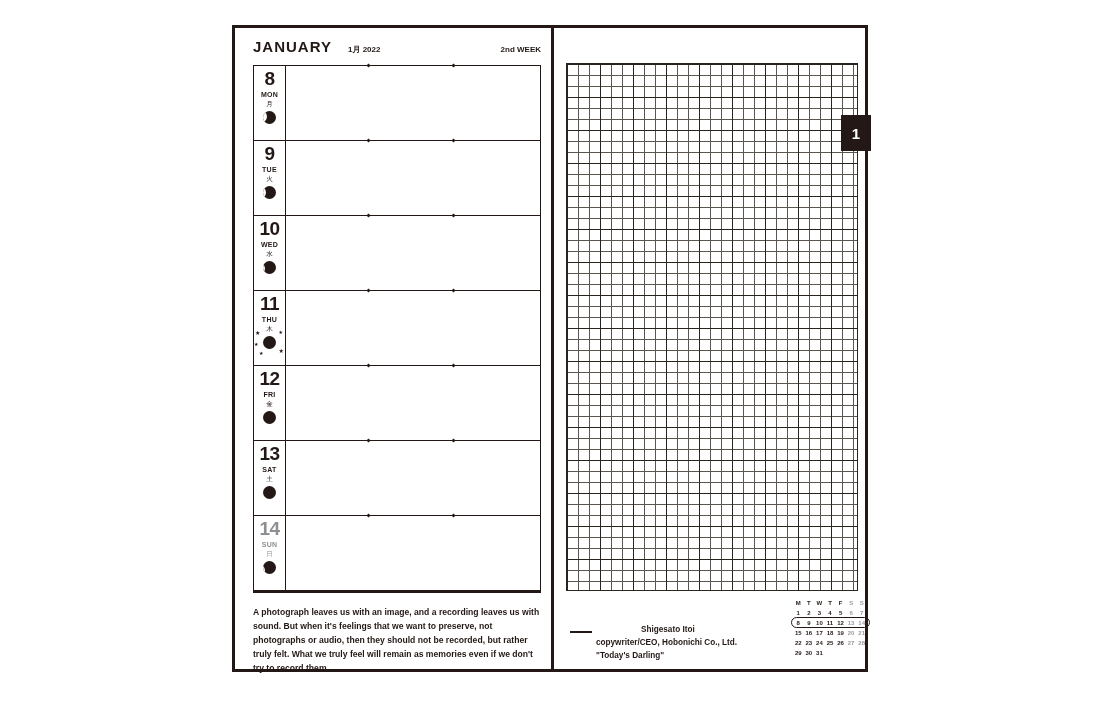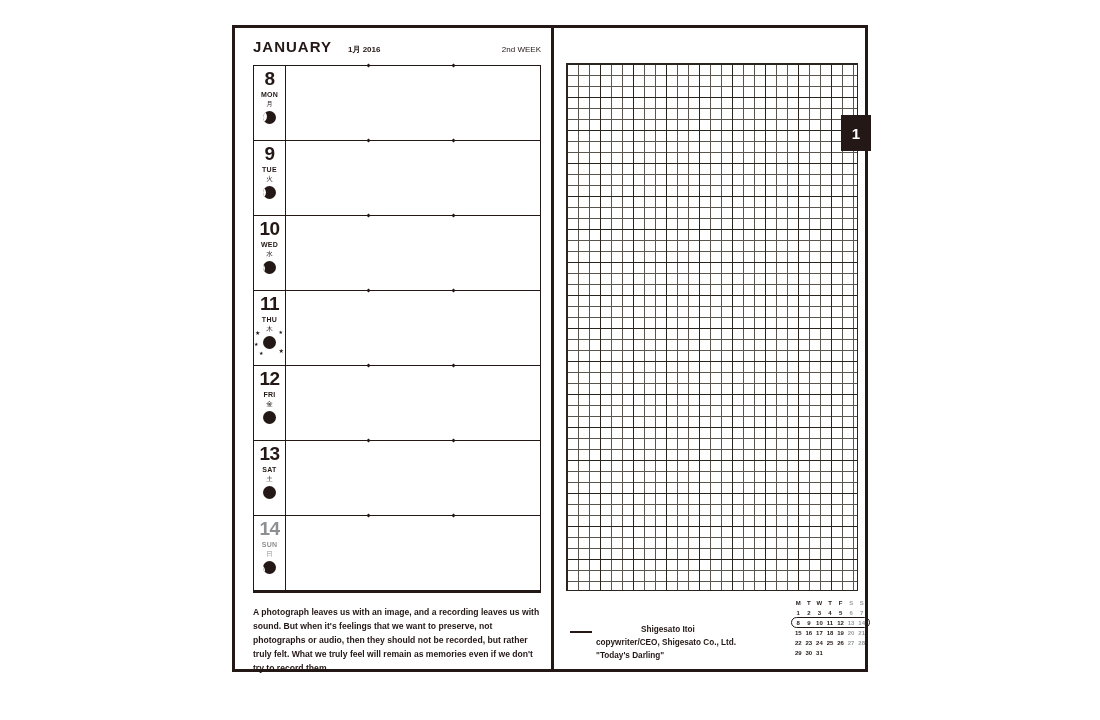--- a/index.html
+++ b/index.html
@@ -13,21 +13,21 @@
 
   .spread{position:absolute;left:232px;top:25px;width:636px;height:647px;
           border:3px solid var(--ink);background:var(--paper);}
 
   .spine{position:absolute;left:316px;top:0;width:3px;height:100%;background:var(--ink);}
 
   
   .pl-header{position:absolute;left:18px;top:10px;width:288px;display:flex;align-items:baseline;}
   .pl-month{font-size:15px;font-weight:bold;letter-spacing:1px;}
   .pl-date{font-size:8px;font-weight:bold;margin-left:16px;}
-  .pl-week{font-size:8px;font-weight:normal;margin-left:auto;}
+  .pl-week{font-size:8px;font-weight:bold;margin-left:auto;}
 
   .day-table{position:absolute;left:18px;top:37px;width:288px;height:528px;
              border:1.5px solid var(--ink);border-bottom:3px solid var(--ink);
              display:flex;flex-direction:column;background:var(--paper);}
   .day-table::before,.day-table::after{content:"";position:absolute;top:-2.3px;width:3px;height:3px;
              background:var(--ink);transform:rotate(45deg);z-index:2;}
   .day-table::before{left:113px;} .day-table::after{left:198px;}
 
   .day-row{flex:1;display:flex;position:relative;border-bottom:1.5px solid var(--ink);}
   .day-row:last-child{border-bottom:none;}
@@ -91,21 +91,21 @@
 </style>
 </head>
 <body>
 
 <div class="stage">
   <div class="spread">
 
     <div>
       <div class="pl-header">
         <span class="pl-month">JANUARY</span>
-        <span class="pl-date">1月 2016</span>
+        <span class="pl-date">1月 2022</span>
         <span class="pl-week">2nd WEEK</span>
       </div>
 
       <div class="day-table">
 
         <div class="day-row">
           <div class="day-cell">
             <div class="day-num">8</div>
             <div class="day-abbr">MON</div>
             <div class="day-kanji">月</div>
@@ -203,21 +203,21 @@
     <div>
       <div class="grid-paper"></div>
 
       <div class="index-tab">
         <span>1</span>
       </div>
 
       <div class="attribution">
         <div class="attr-dash"></div>
         <div class="attr-name">Shigesato Itoi</div>
-        <div class="attr-title">copywriter/CEO, Shigesato Co., Ltd.</div>
+        <div class="attr-title">copywriter/CEO, Hobonichi Co., Ltd.</div>
         <div class="attr-work">"Today's Darling"</div>
       </div>
 
       <div class="mini-cal">
         <div class="mc-grid">
             <span class="mc-cell mc-hdr">M</span>
             <span class="mc-cell mc-hdr">T</span>
             <span class="mc-cell mc-hdr">W</span>
             <span class="mc-cell mc-hdr">T</span>
             <span class="mc-cell mc-hdr">F</span>

